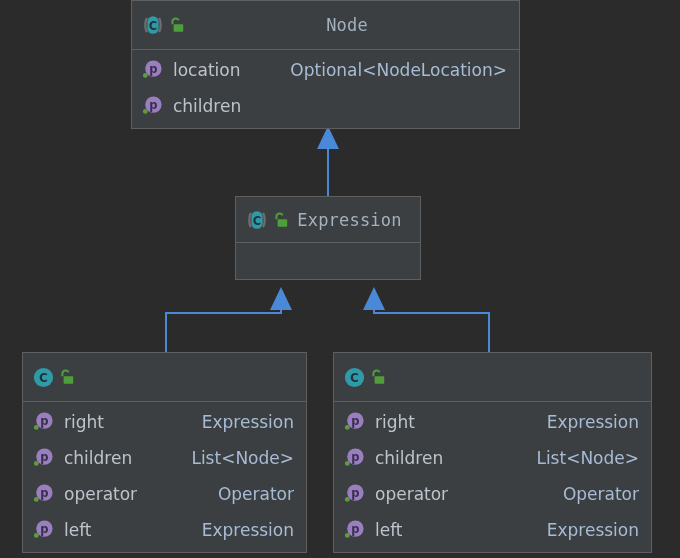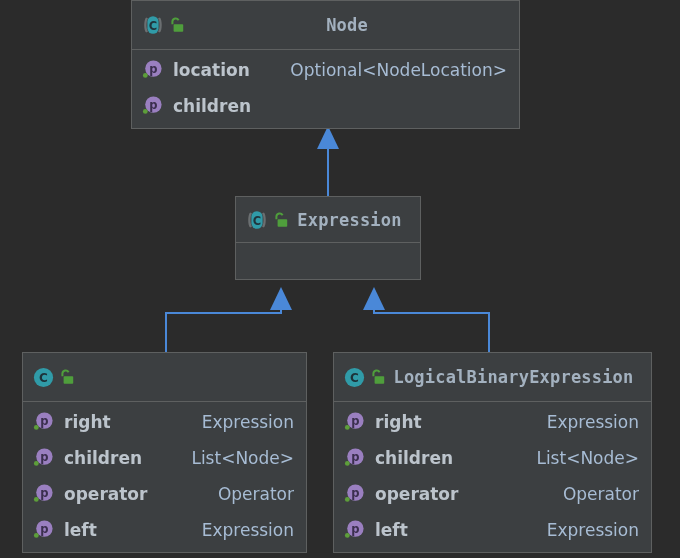--- a/index.html
+++ b/index.html
@@ -45,21 +45,20 @@
     border-bottom: 1px solid #5e6060;
   }
   .uml-title {
     flex: 1 1 auto;
     text-align: center;
     font-size: 17px;
     color: #a3b1bf;
     letter-spacing: 0.2px;
     white-space: nowrap;
     font-family: "DejaVu Sans Mono", "Liberation Mono", monospace;
-    font-weight: bold;
   }
   .uml-body {
     background: #3c3f41;
     padding: 2px 0 4px 0;
   }
   .uml-body.empty {
     height: 36px;
     padding: 0;
   }
 
@@ -69,21 +68,20 @@
     align-items: center;
     height: 36px;
     padding: 0 12px 0 10px;
     box-sizing: border-box;
   }
   .member-name {
     font-size: 17px;
     color: #bcc4cc;
     margin-left: 9px;
     white-space: nowrap;
-    font-weight: bold;
   }
   .member-type {
     margin-left: auto;
     font-size: 17px;
     color: #a7bcd4;
     white-space: nowrap;
     text-align: center;
   }
 
   
@@ -262,21 +260,20 @@
           <circle cx="10.5" cy="10.5" r="9.6" fill="#309ba8"></circle>
           <text x="10.5" y="14.8" font-family="DejaVu Sans, sans-serif" font-size="12" font-weight="bold" fill="#1d3239" text-anchor="middle">C</text>
         </svg>
       </span>
       <span class="icon ico-lock">
         <svg viewBox="0 0 16 18" width="16" height="18">
           <path d="M3.4 8.2 V5.4 A3.3 3.3 0 0 1 9.6 4.2" fill="none" stroke="#4f9e3c" stroke-width="2"></path>
           <rect x="4.6" y="8.2" width="9.6" height="7.6" rx="0.8" fill="#4f9e3c"></rect>
         </svg>
       </span>
-      <span class="uml-title">LogicalBinaryExpression</span>
     </div>
     <div class="uml-body">
 
       <div class="member-row">
         <span class="icon ico-prop">
           <svg viewBox="0 0 22 22" width="22" height="22">
             <circle cx="11.4" cy="9.6" r="8.2" fill="#9a7fc0"></circle>
             <text x="11.4" y="14.2" font-family="DejaVu Sans, sans-serif" font-size="11.5" font-weight="bold" fill="#3b2f4e" text-anchor="middle">p</text>
             <circle cx="3.3" cy="16.4" r="2.4" fill="#5d9e3a"></circle>
           </svg>

